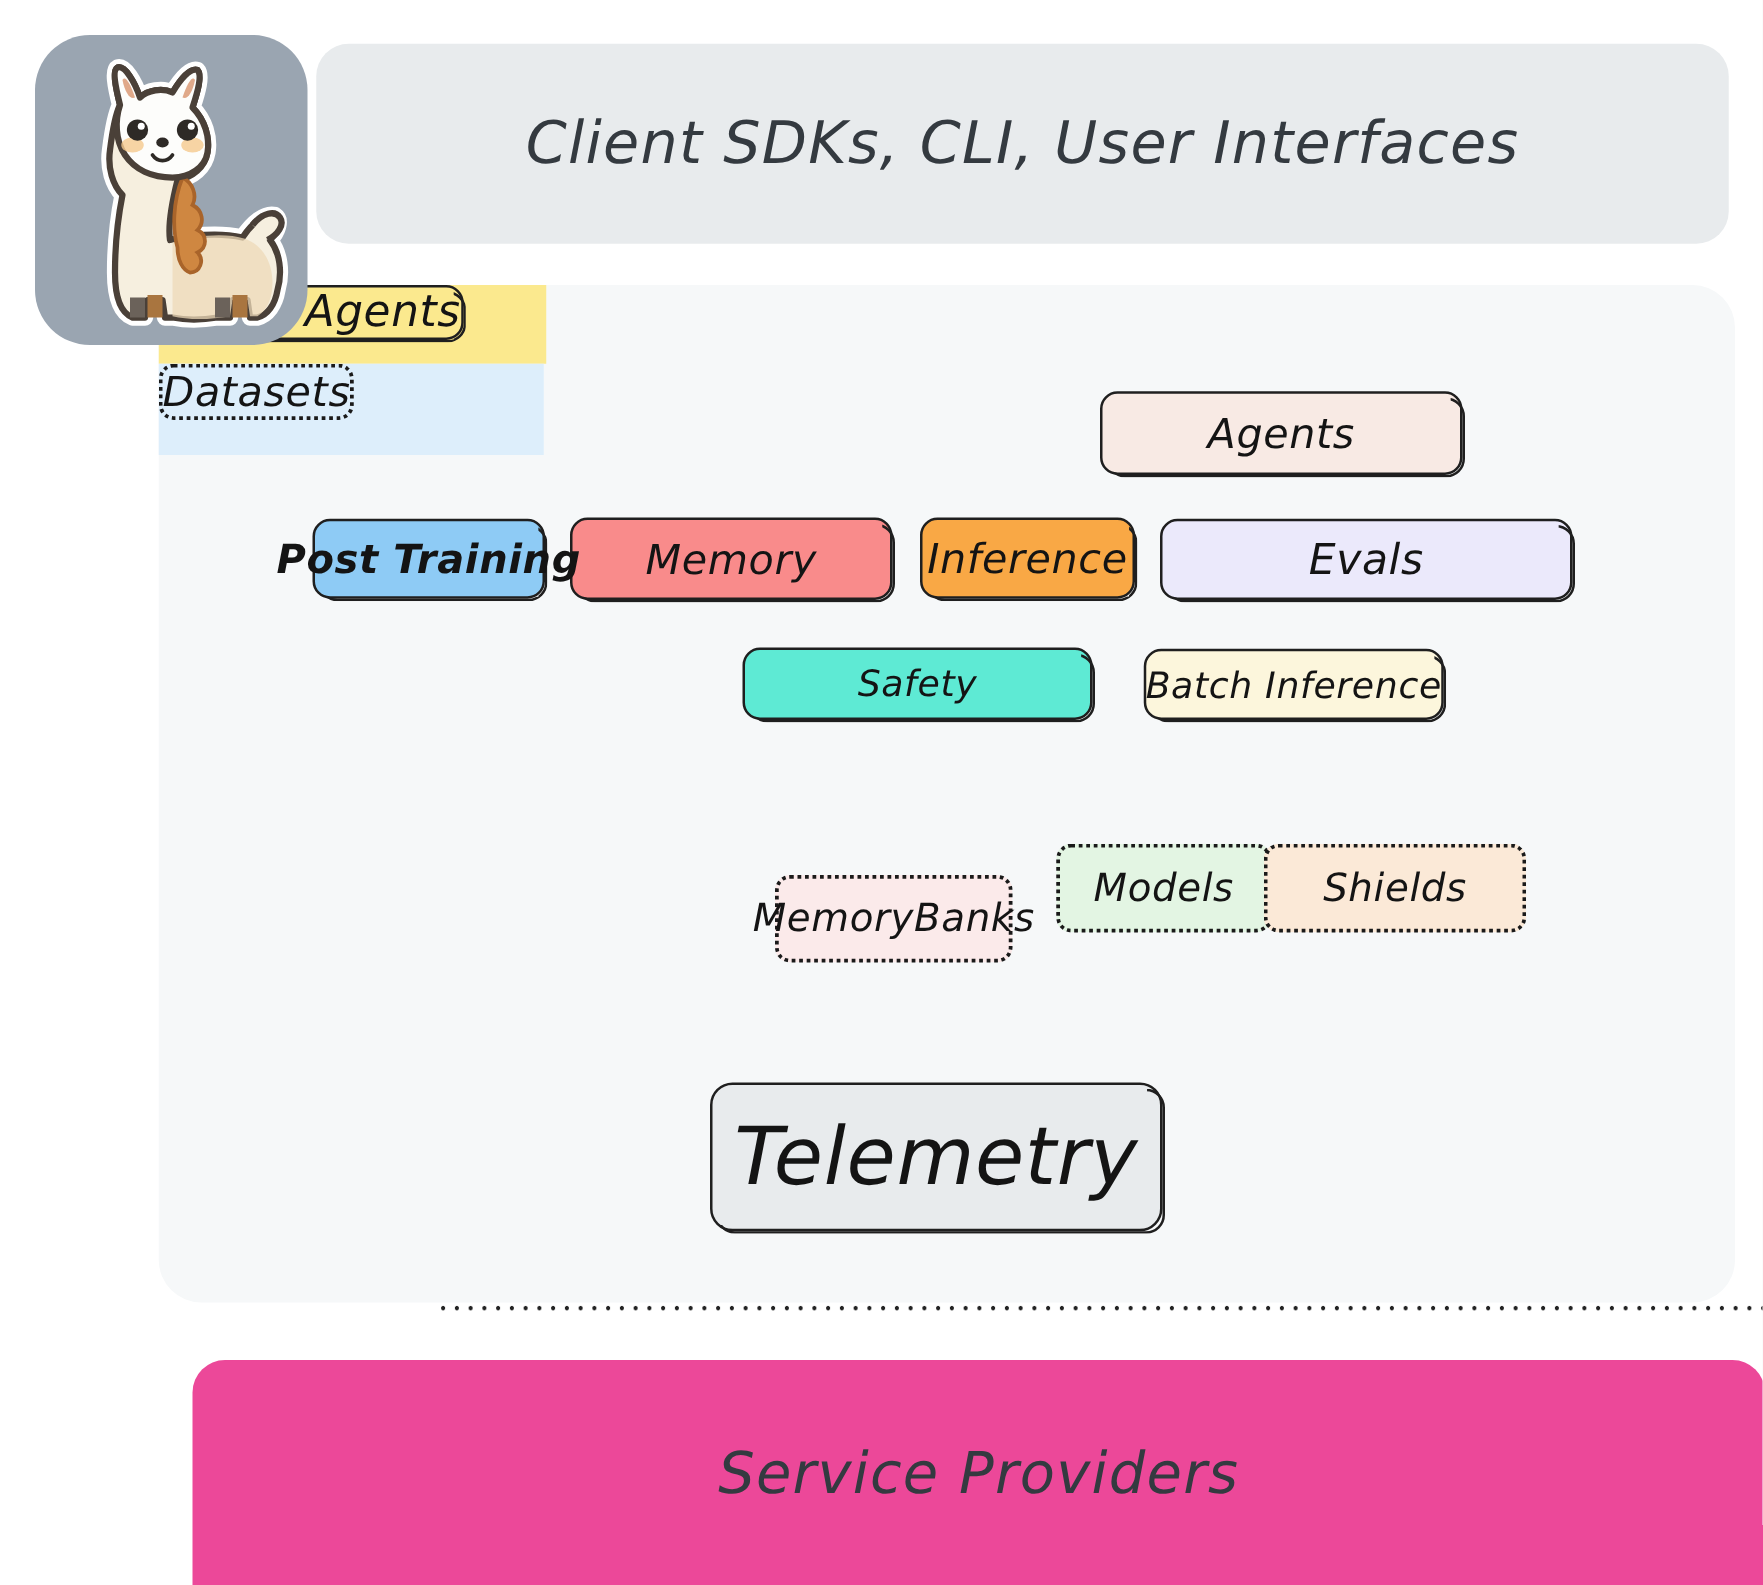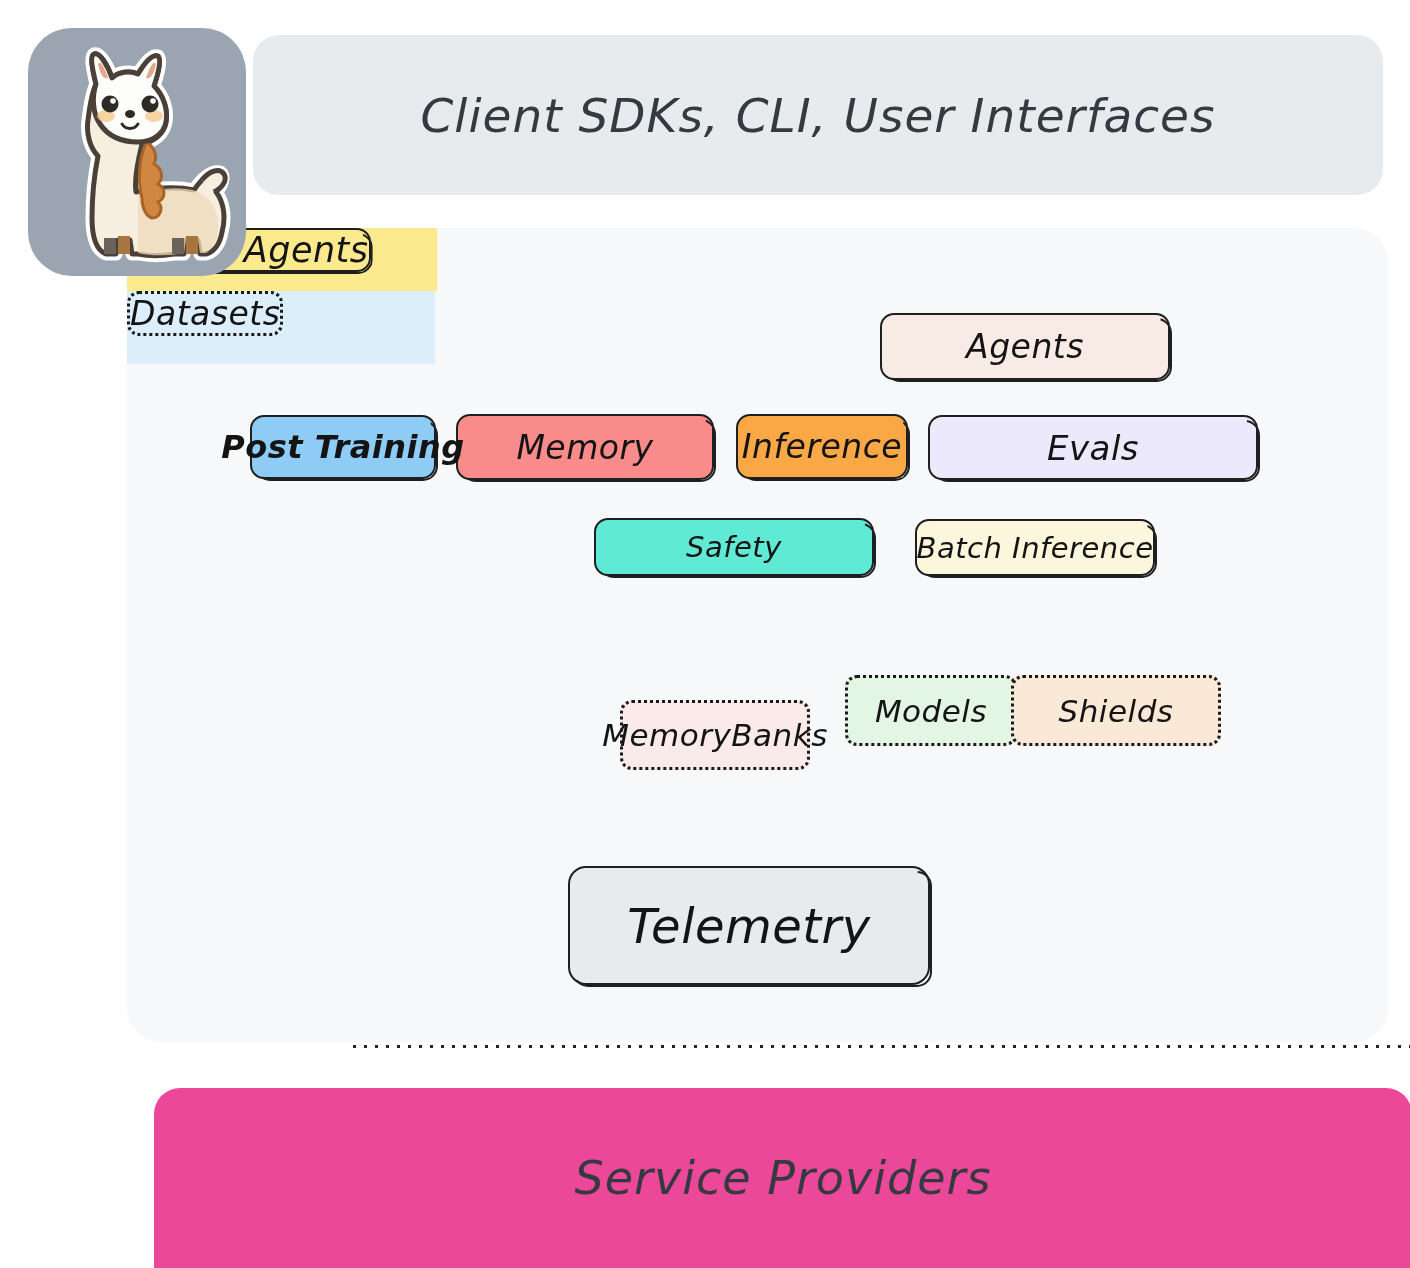--- a/index.html
+++ b/index.html
@@ -200,21 +200,21 @@
       <div class="hbox dotted" style="left: 884px; top: 447px; width: 210px; height: 71px; background: rgb(251, 233, 215); font-size: 31px;">
           <span class="t">Shields</span>
         </div>
       <div class="hbox dotted">
           <span class="t">Datasets</span>
         </div>
     </div>
 
     <div id="divider"></div>
 
-    <div class="hbox" style="left: 441px; top: 638px; width: 362px; height: 119px; background: rgb(232, 235, 237); font-size: 48px; border-radius: 18px;">
+    <div class="hbox" style="left: 441px; top: 638px; width: 362px; height: 119px; background: rgb(232, 235, 237); font-size: 64px; border-radius: 18px;">
         <span class="t">Telemetry</span>
       </div>
   </div>
 
   <div class="bar" id="footer-bar" style="background: #ec4899; margin-left: 24px;">
     <div class="bar-label">Service Providers</div>
   </div>
 
 </div>
 

